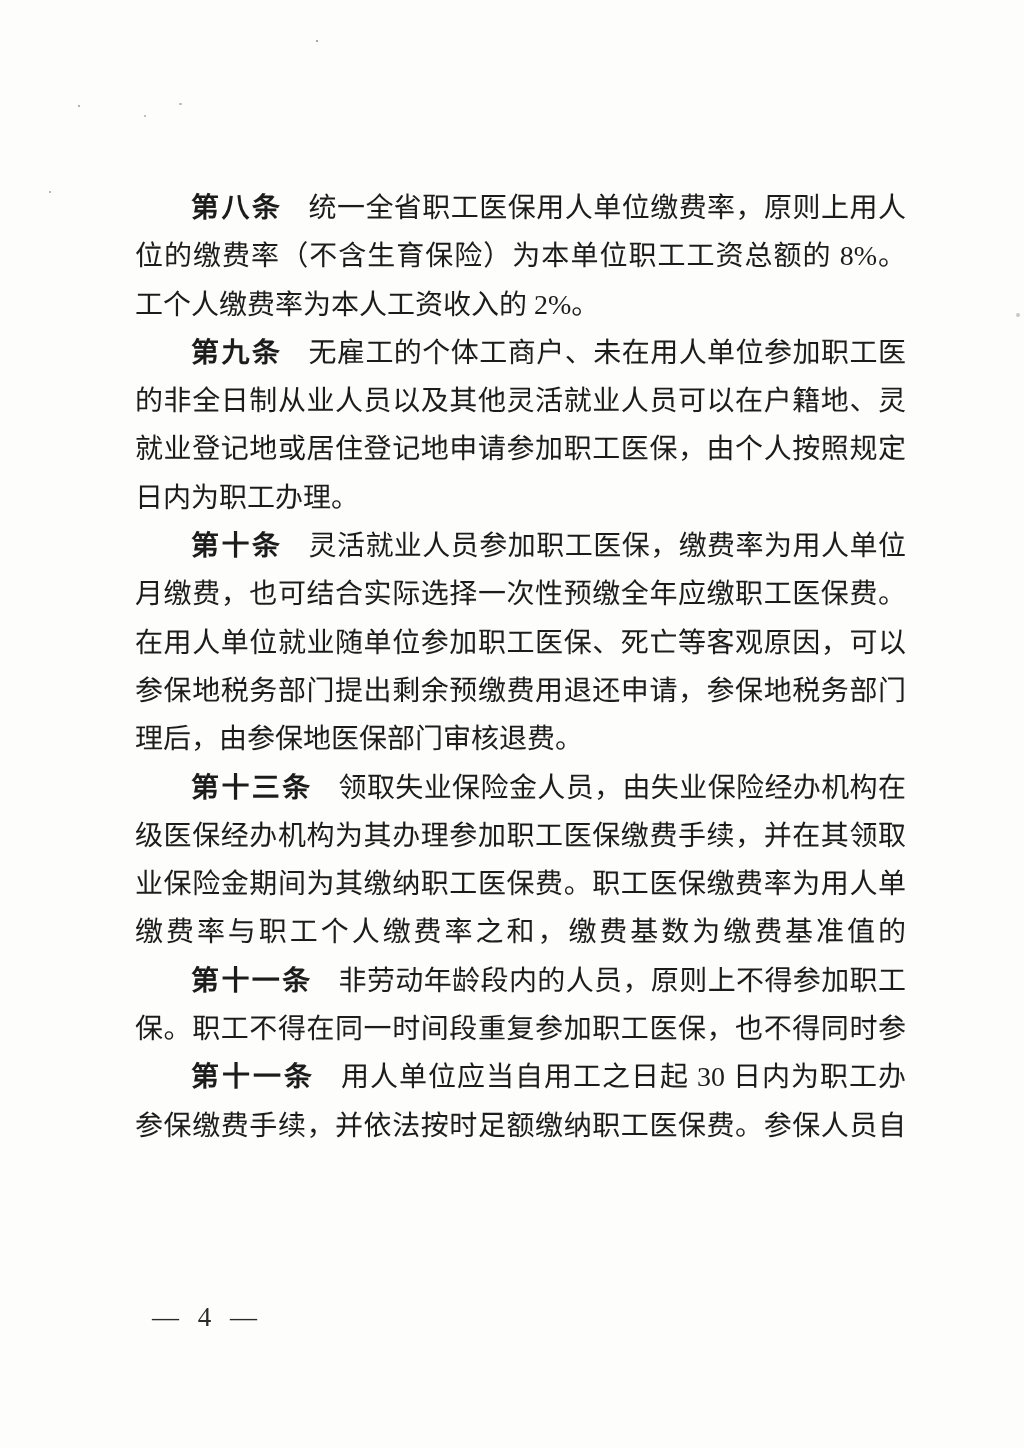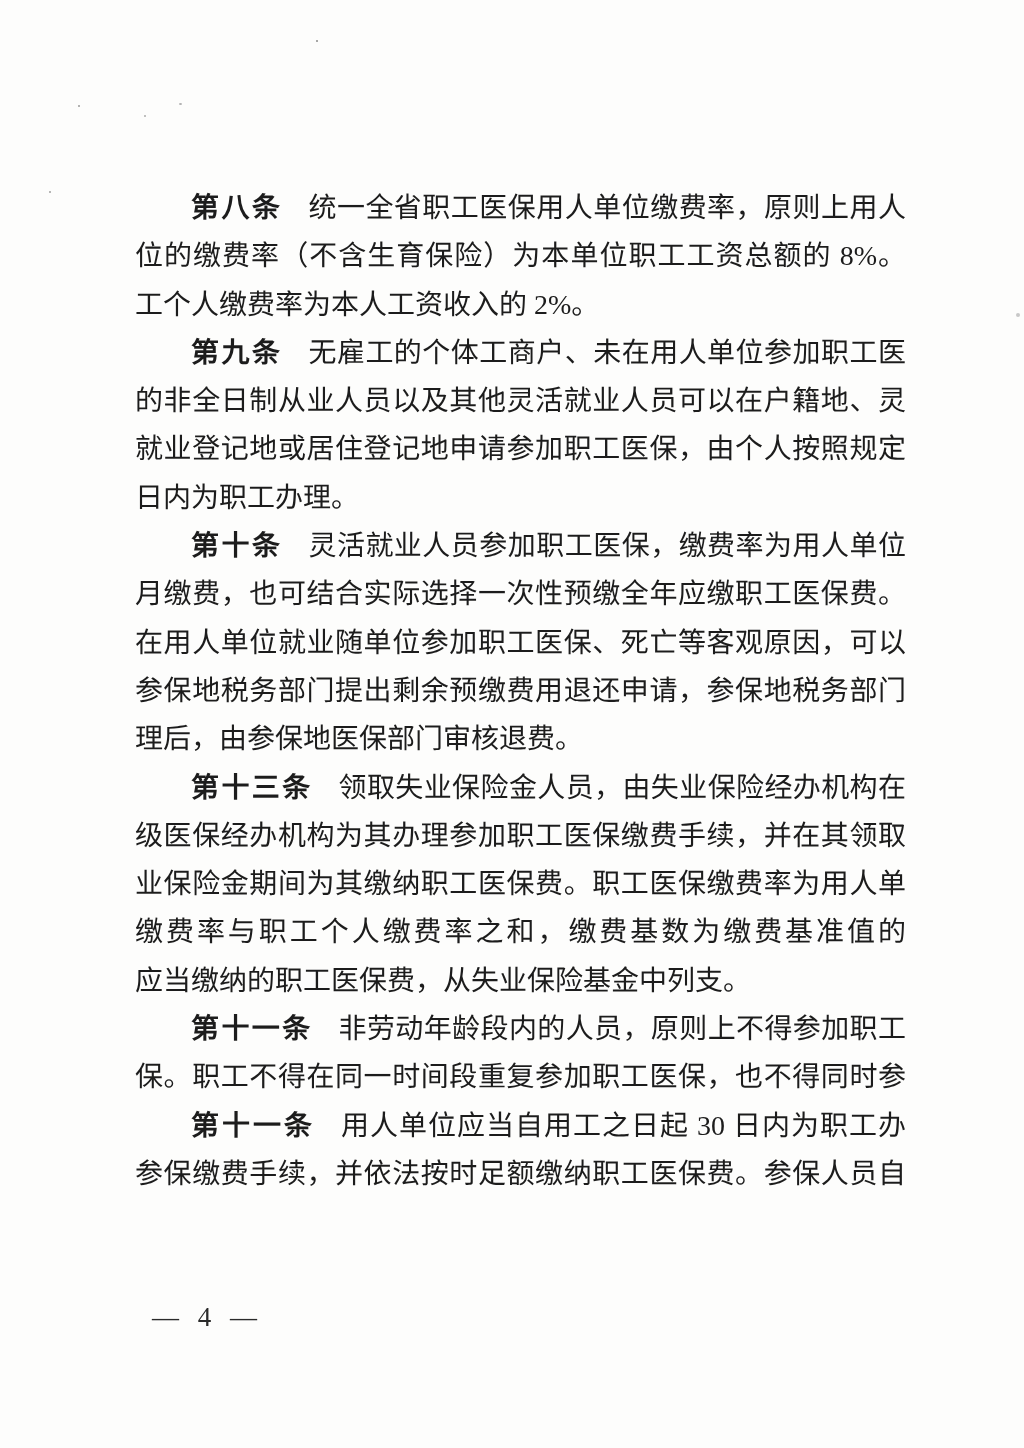--- a/index.html
+++ b/index.html
@@ -107,21 +107,20 @@
       <div class="line last">理后，由参保地医保部门审核退费。</div>
     </section>
 
     <section class="para">
       <div class="line first">
         <span class="hd">第十三条</span><span>领取失业保险金人员，由失业保险经办机构在同</span>
       </div>
       <div class="line">级医保经办机构为其办理参加职工医保缴费手续，并在其领取失</div>
       <div class="line">业保险金期间为其缴纳职工医保费。职工医保缴费率为用人单位</div>
       <div class="line">缴费率与职工个人缴费率之和，缴费基数为缴费基准值的 60%。</div>
-      <div class="line last">应当缴纳的职工医保费，从失业保险基金中列支。</div>
     </section>
 
     <section class="para">
       <div class="line first">
         <span class="hd">第十一条</span><span>非劳动年龄段内的人员，原则上不得参加职工医</span>
       </div>
       <div class="line">保。职工不得在同一时间段重复参加职工医保，也不得同时参加</div>
     </section>
 
     <section class="para">

